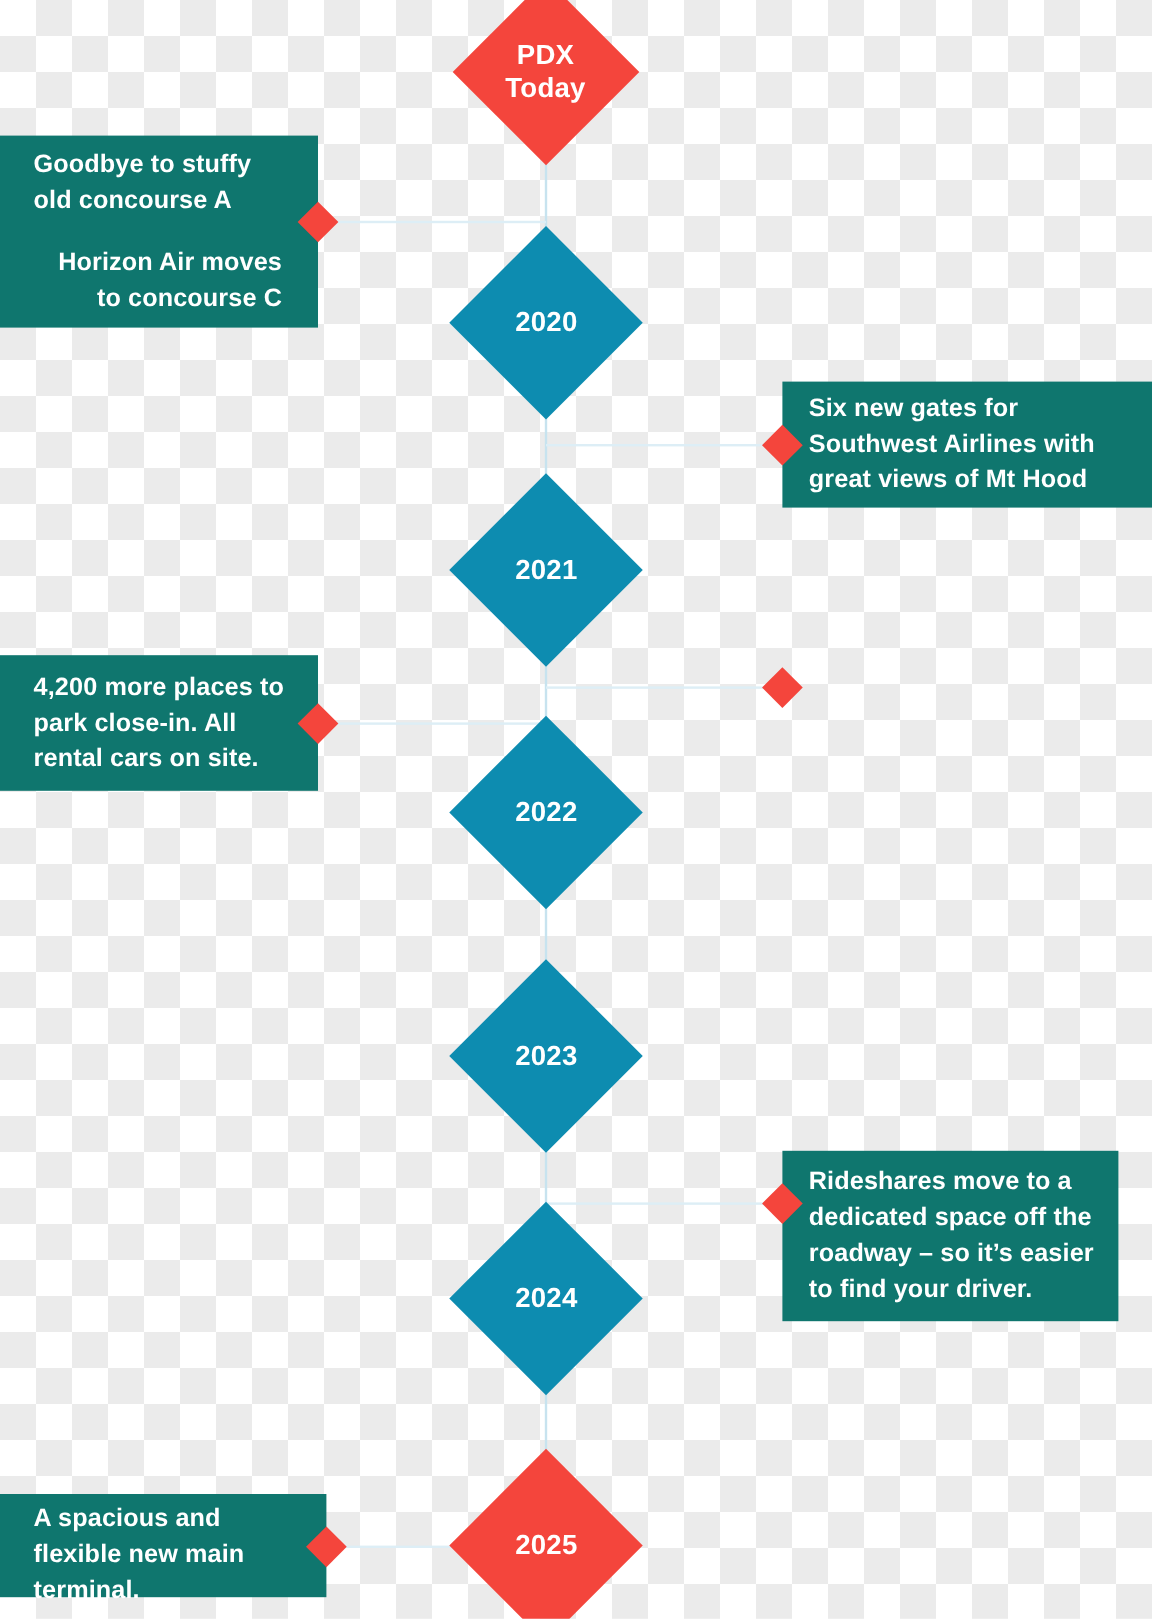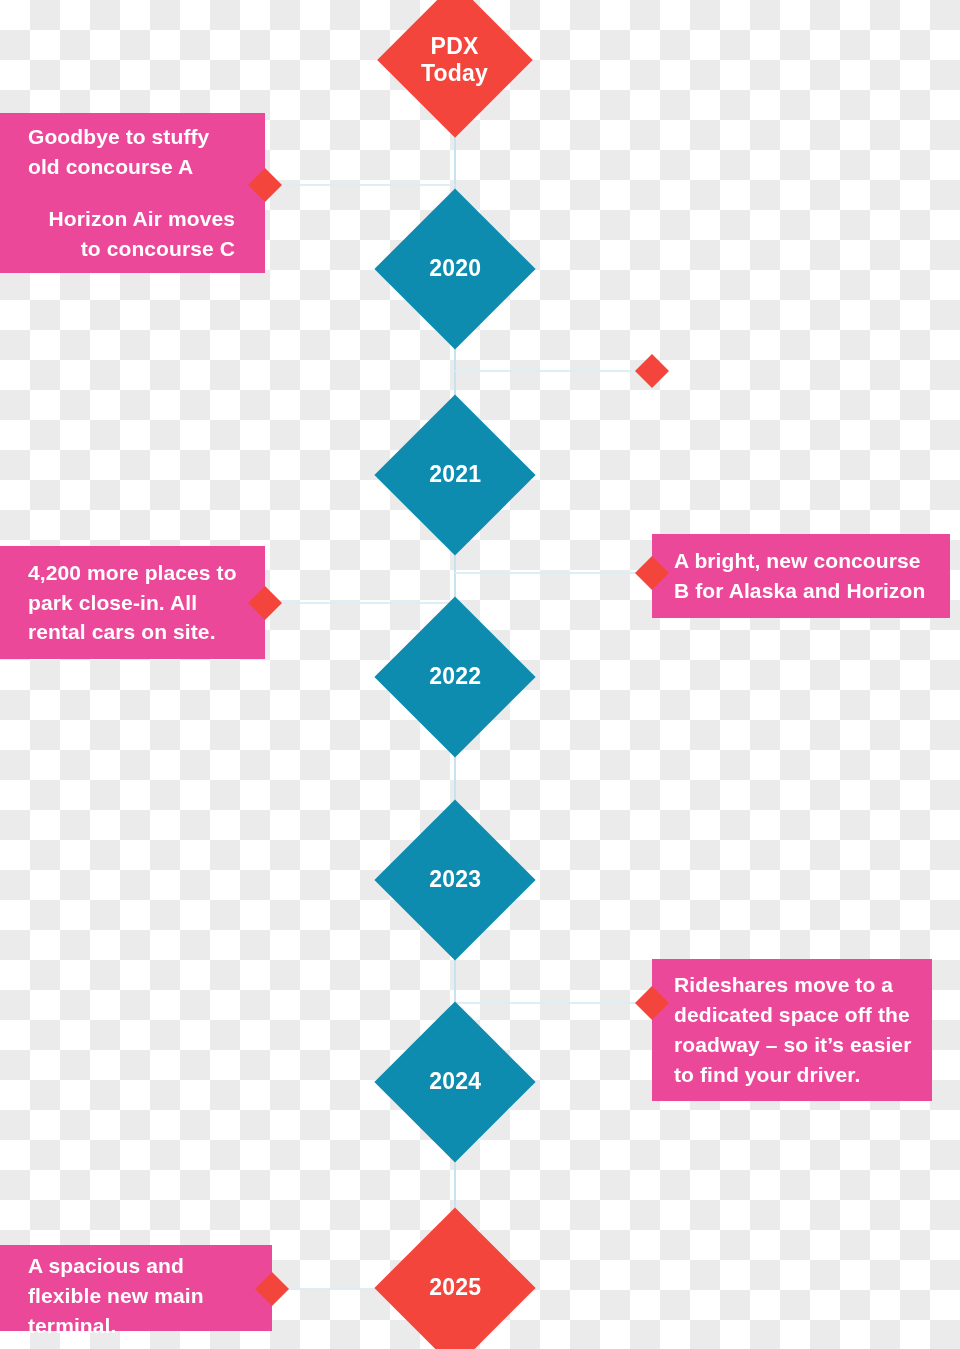--- a/index.html
+++ b/index.html
@@ -56,21 +56,21 @@
     text-align: center;
     line-height: 1.18;
     letter-spacing: 0.2px;
   }
   .diamond.teal { background: #0d8cb0; }
   .diamond.red  { background: #f4453c; }
 
   
   .card {
     position: absolute;
-    background: #ec4899;
+    background: #0f766e;
     box-sizing: border-box;
     display: flex;
     flex-direction: column;
     justify-content: center;
   }
   .card p {
     margin: 0;
     color: #ffffff;
     font-weight: bold;
     font-size: 21px;
@@ -137,25 +137,25 @@
   <div class="diamond red" style="left:398px; top:1231px; width:114px; height:114px;">
     <div class="dlabel" style="font-size:23px;">2025</div>
   </div>
 
   <div class="card" style="left:0px; top:113px; width:265px; height:160px; padding:18px 30px 18px 28px;">
     <p>Goodbye to stuffy old concourse A</p>
     <p>Horizon Air moves to concourse C</p>
   </div>
   <div class="marker" style="left:253px; top:173px;"></div>
 
+  <div class="card" style="left:652px; top:318px; width:308px; height:105px; padding:14px 20px 14px 22px;">
+    <p>Six new gates for Southwest Airlines with great views of Mt Hood</p>
+  </div>
   <div class="marker" style="left:640px; top:359px;"></div>
 
-  <div class="card" style="left:652px; top:534px; width:298px; height:84px; padding:12px 20px 12px 22px;">
-    <p>A bright, new concourse B for Alaska and Horizon</p>
-  </div>
   <div class="marker" style="left:640px; top:561px;"></div>
 
   <div class="card" style="left:0px; top:546px; width:265px; height:113px; padding:12px 20px 12px 28px;">
     <p>4,200 more places to park close-in. All rental cars on site.</p>
   </div>
   <div class="marker" style="left:253px; top:591px;"></div>
 
   <div class="card" style="left:652px; top:930px; width:280px; height:142px; padding:14px 18px 14px 22px;margin-top:29px;">
     <p>Rideshares move to a dedicated space off the roadway – so it’s easier to find your driver.</p>
   </div>

